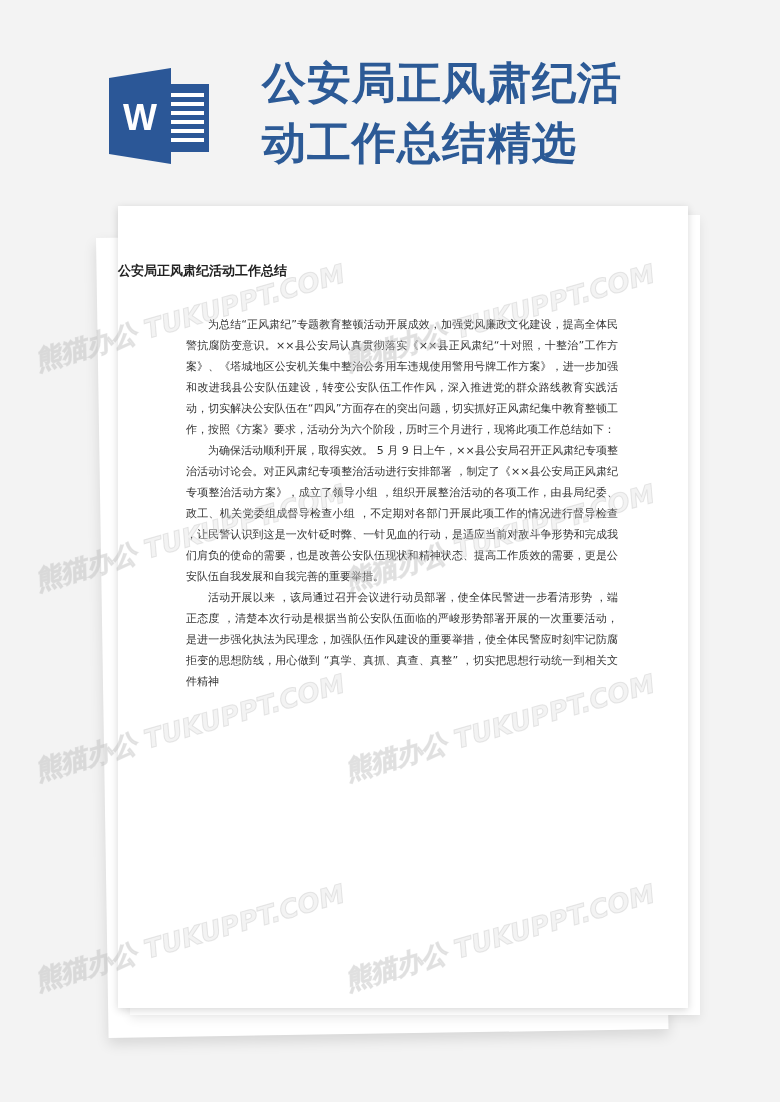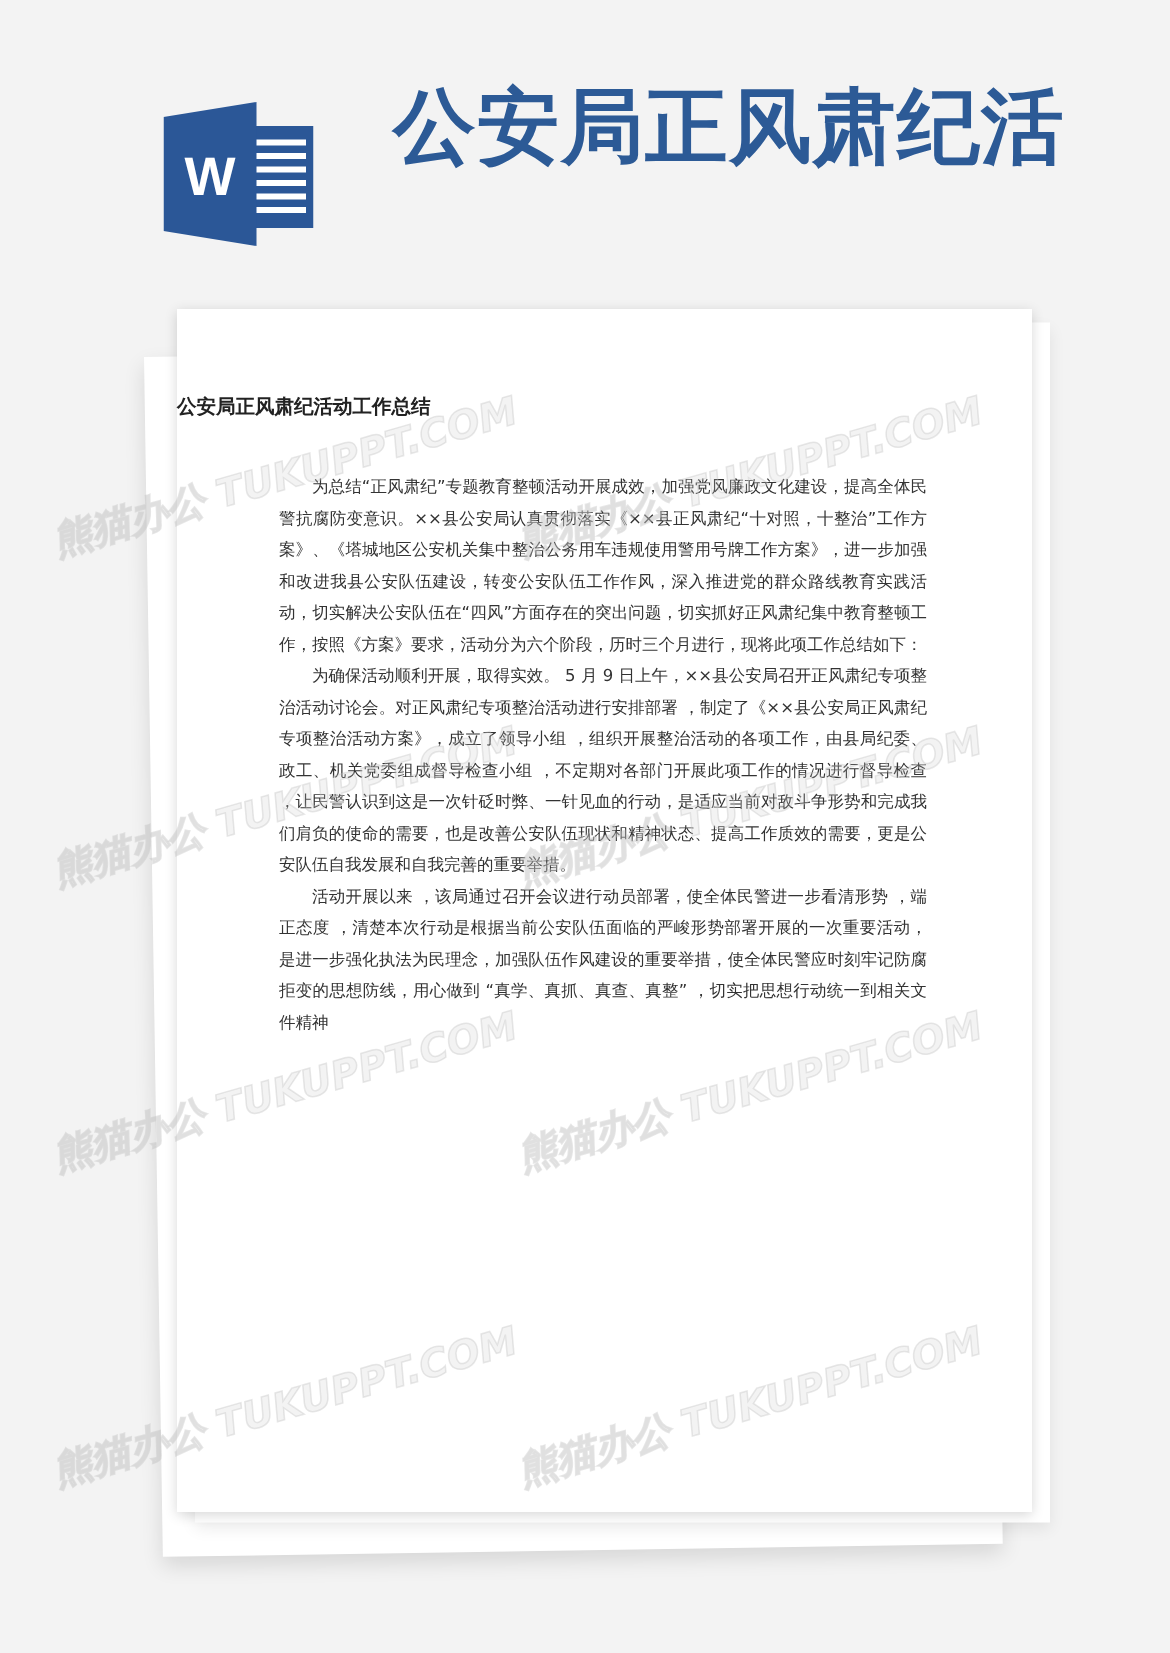--- a/index.html
+++ b/index.html
@@ -21,23 +21,23 @@
       top: 68px;
       width: 100px;
       height: 96px;
     }
     .hero-title {
       position: absolute;
       left: 262px;
       top: 54px;
       width: 500px;
       color: #2c5a96;
-      font-family: Liberation Sans, sans-serif;
+      font-family: Liberation Serif, serif;
       font-weight: bold;
-      font-size: 55px;
+      font-size: 44px;
       line-height: 60px;
       letter-spacing: 1px;
     }
     .hero-title div { white-space: nowrap; }
 
     
     .page-back {
       position: absolute;
       left: 96px;
       top: 238px;
@@ -122,20 +122,21 @@
     <rect x="61" y="61" width="34" height="4" fill="#ffffff"></rect>
     <rect x="61" y="70" width="34" height="4" fill="#ffffff"></rect>
 
     <polygon points="0,10 62,0 62,96 0,86" fill="#2b5797"></polygon>
     <text x="31" y="62" text-anchor="middle" fill="#ffffff" font-family="Liberation Sans, sans-serif" font-weight="bold" font-size="36">W</text>
   </svg>
 </div>
 
 <div class="hero-title">
   <div>公安局正风肃纪活</div>
+  <div>动工作总结精选</div>
 </div>
 
 <div id="watermark-layer"></div>
 
 <div class="page-back"></div>
 <div class="page-mid"></div>
 
 <div class="page-front">
   <div class="doc-title">公安局正风肃纪活动工作总结</div>
   <div class="doc-body">

